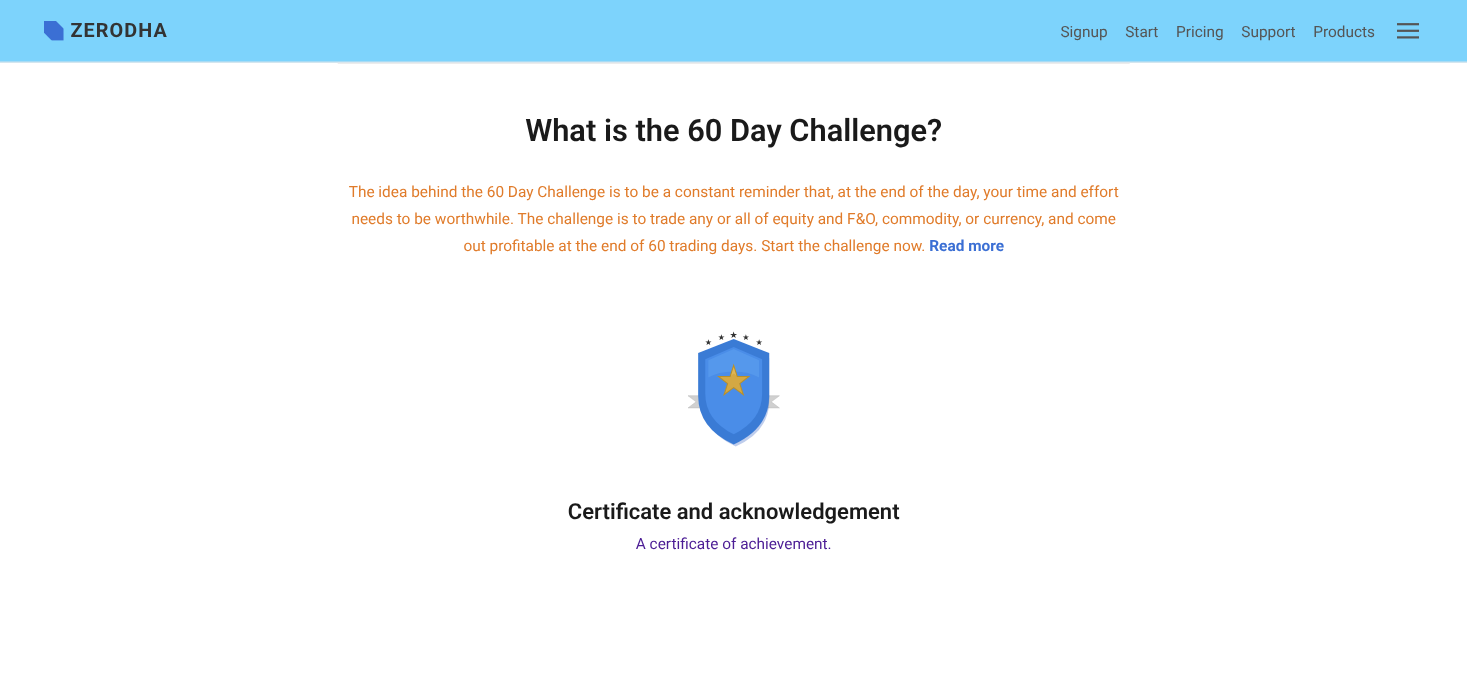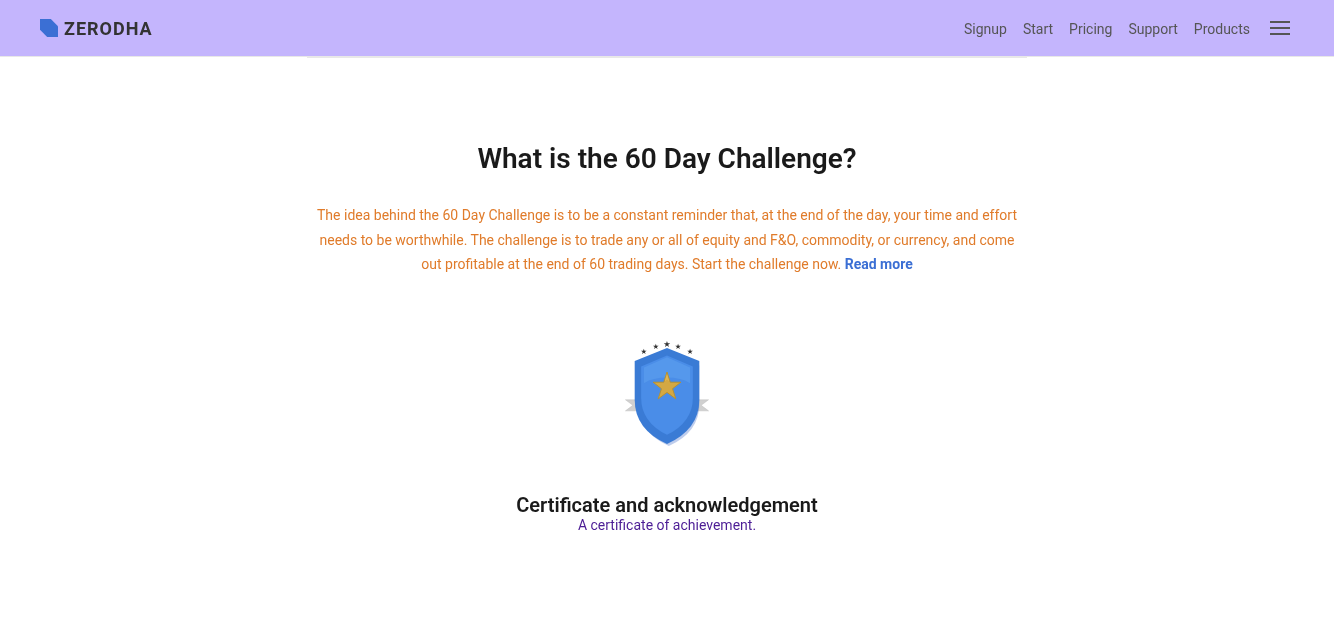--- a/index.html
+++ b/index.html
@@ -17,21 +17,21 @@
     }
 
     
     nav {
       display: flex;
       align-items: center;
       justify-content: space-between;
       padding: 0 40px;
       height: 57px;
       border-bottom: 1px solid #e8e8e8;
-      background: #c4b5fd;
+      background: #7dd3fc;
     }
 
     .nav-logo {
       display: flex;
       align-items: center;
       gap: 6px;
       text-decoration: none;
     }
 
     .logo-icon {
@@ -83,21 +83,21 @@
       width: 720px;
       margin: 0 auto;
       height: 1px;
       background: #e8e8e8;
     }
 
     
     main {
       max-width: 800px;
       margin: 0 auto;
-      padding: 84px 20px 40px;
+      padding: 44px 20px 40px;
       text-align: center;
     }
 
     .page-title {
       font-size: 28px;
       font-weight: 600;
       color: #1a1a1a;
       margin-bottom: 28px;
     }
 
@@ -136,20 +136,21 @@
       font-size: 20px;
       font-weight: 600;
       color: #1a1a1a;
       margin-bottom: 20px;
     }
 
     .cert-title {
       font-size: 20px;
       font-weight: 600;
       color: #1a1a1a;
+      margin-bottom: 10px;
     }
 
     .cert-description {
       font-size: 14px;
       color: #4c1d95;
     }
   </style>
 </head>
 <body>
 

